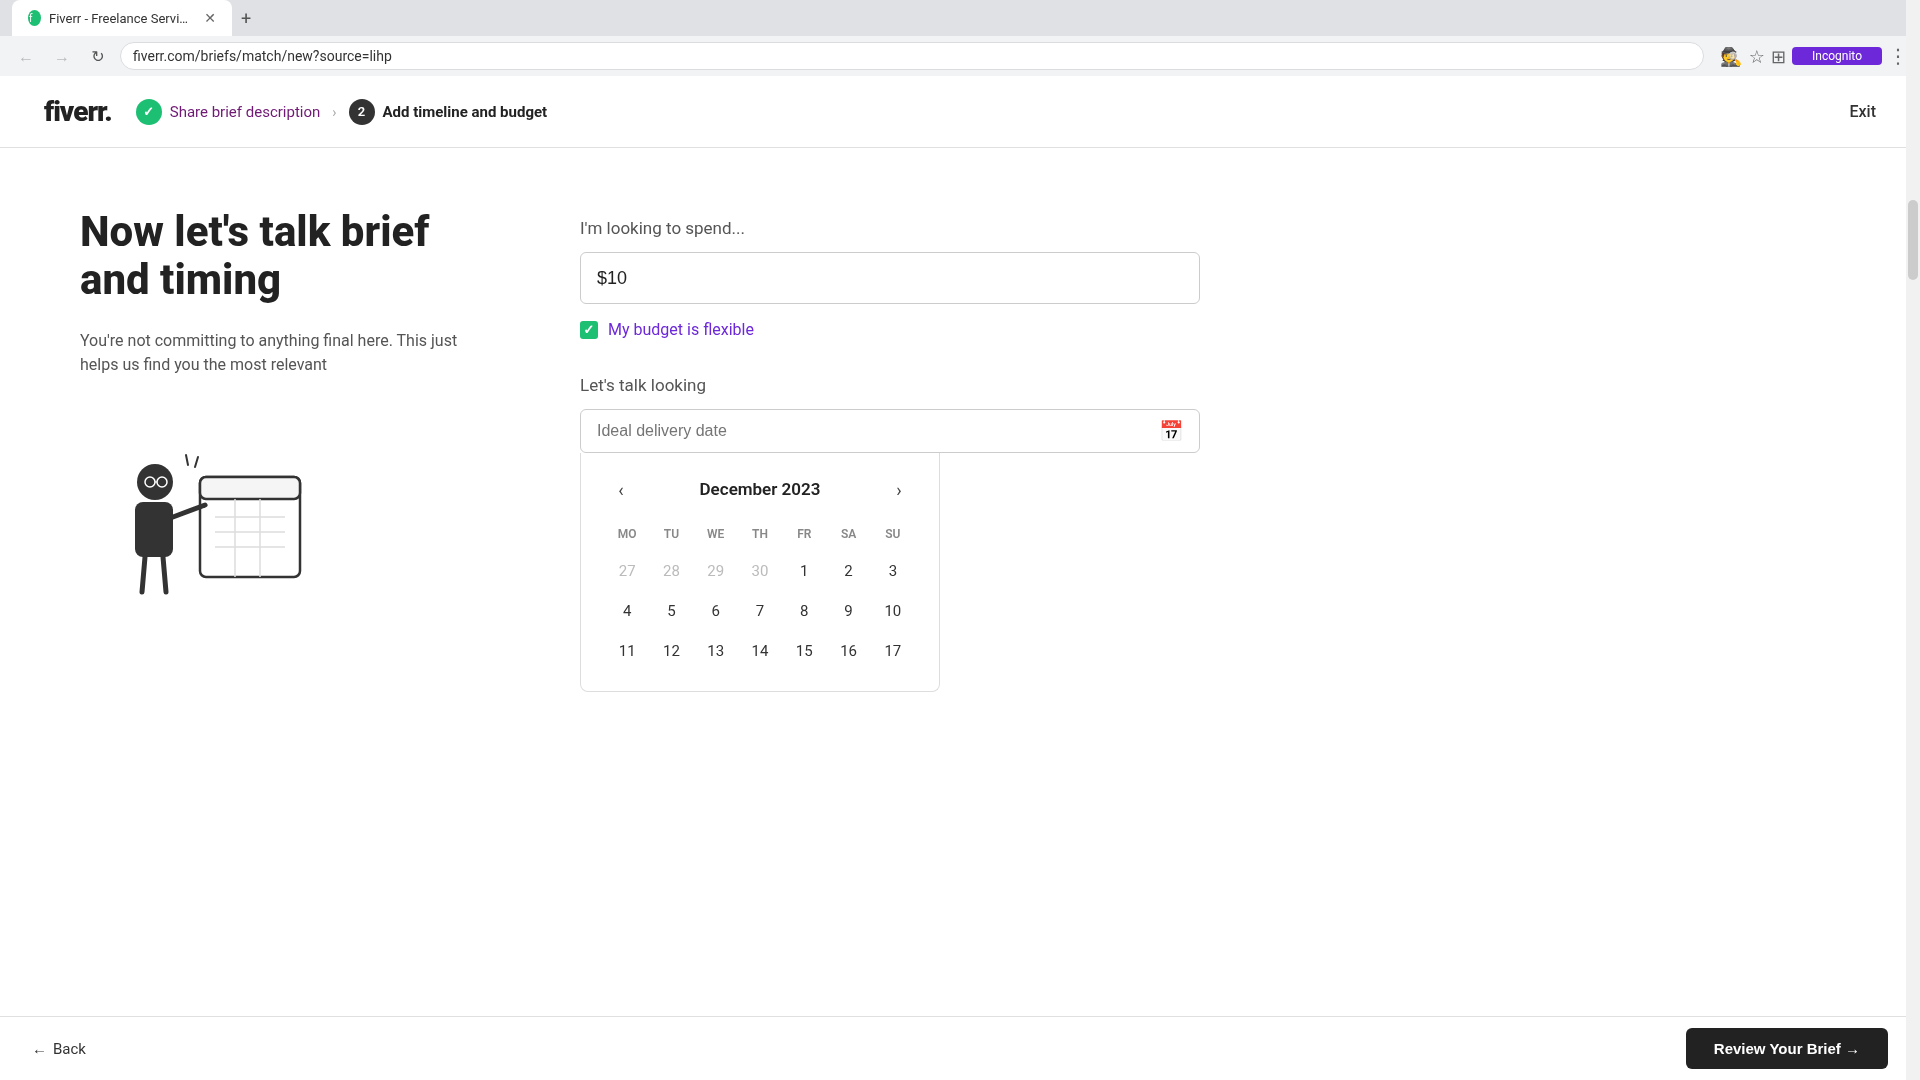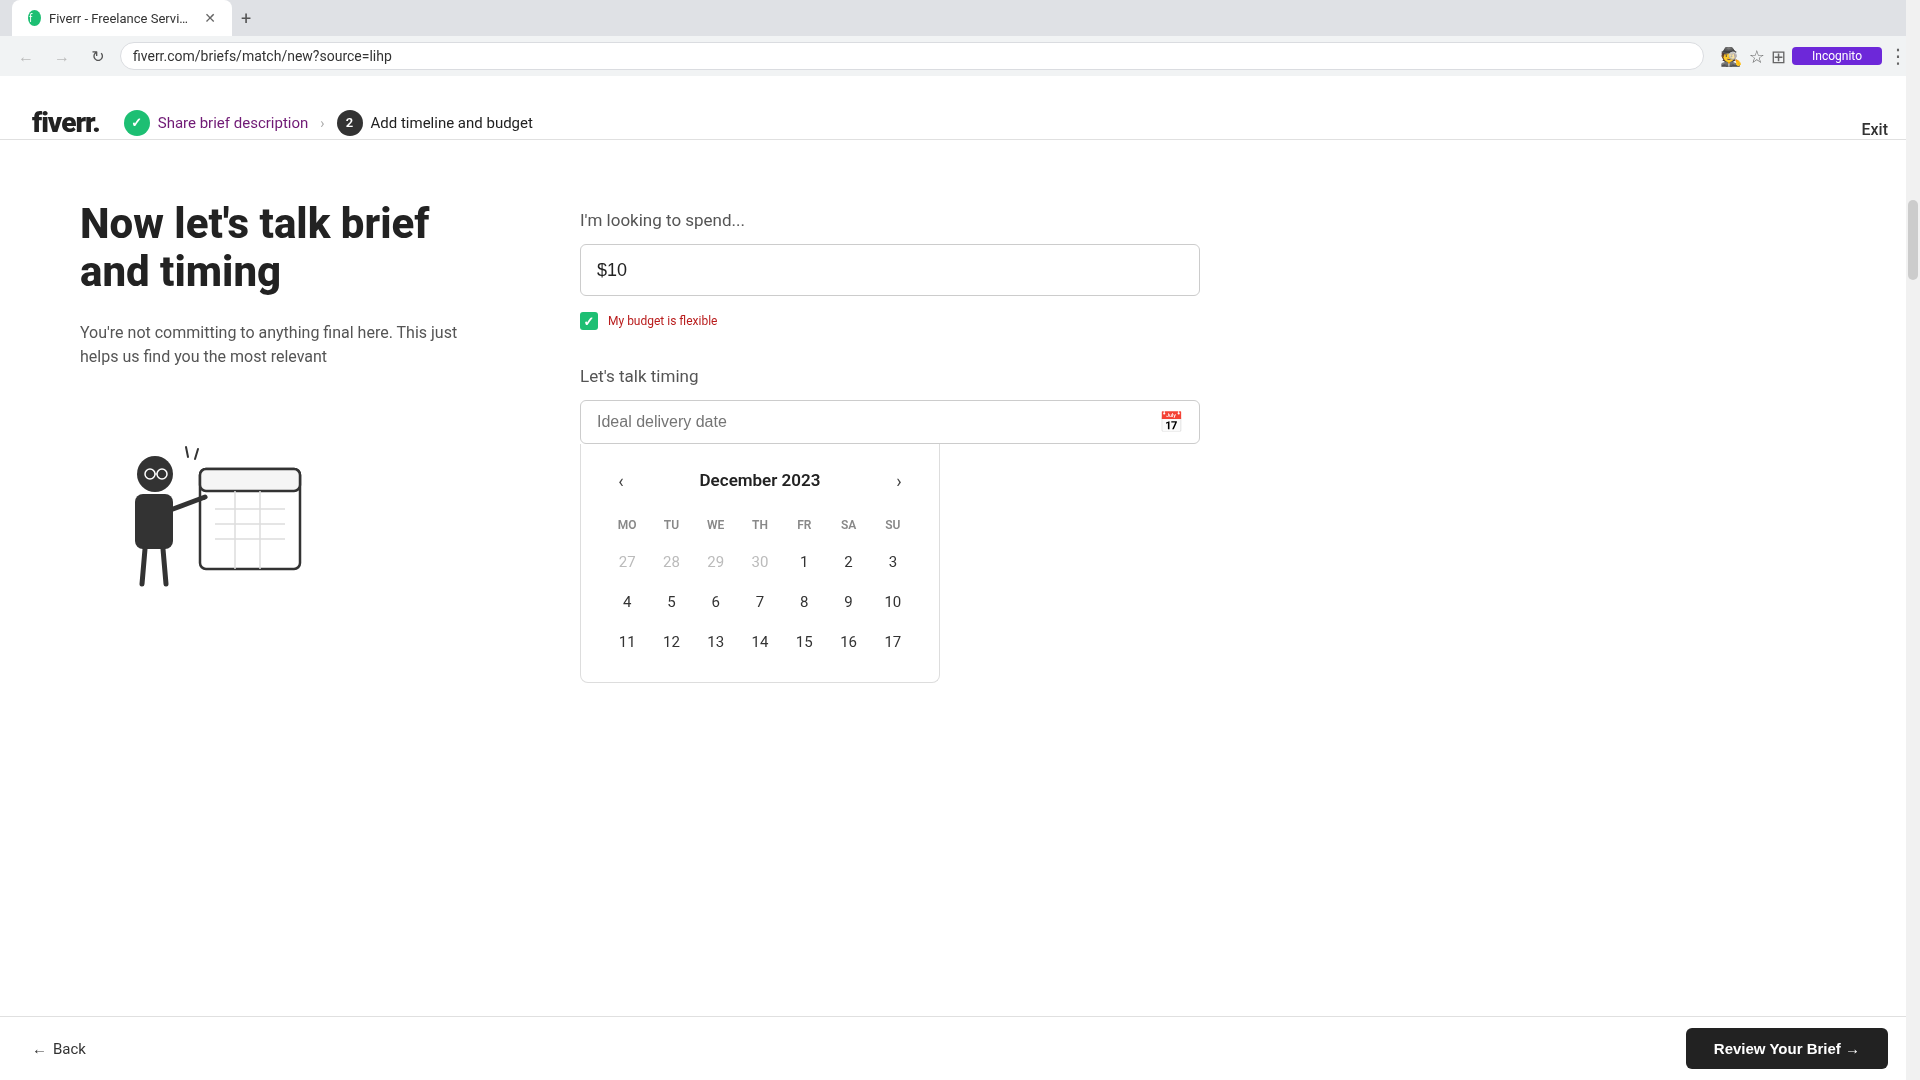--- a/index.html
+++ b/index.html
@@ -11,31 +11,31 @@
     .tab-close { margin-left: 4px; font-size: 14px; color: #666; cursor: pointer; }
     .tab-new { width: 28px; height: 28px; display: flex; align-items: center; justify-content: center; font-size: 18px; color: #555; cursor: pointer; border-radius: 50%; }
     .address-bar-row { display: flex; align-items: center; padding: 4px 12px; gap: 8px; height: 40px; background: #f1f3f4; }
     .nav-btn { width: 28px; height: 28px; display: flex; align-items: center; justify-content: center; color: #555; cursor: pointer; border-radius: 50%; font-size: 16px; }
     .nav-btn.disabled { color: #bbb; cursor: default; }
     .address-bar { flex: 1; height: 28px; background: #fff; border: 1px solid #dadce0; border-radius: 14px; display: flex; align-items: center; padding: 0 12px; font-size: 14px; color: #333; }
     .address-bar-icons { display: flex; gap: 6px; align-items: center; margin-left: 8px; color: #666; font-size: 16px; }
     .incognito-badge { background: #6d28d9; color: #fff; font-size: 12px; padding: 2px 20px; border-radius: 4px; }
 
     
-    .app-header { height: 64px; border-bottom: 1px solid #e0e0e0; display: flex; align-items: flex-end; padding: 0 32px; justify-content: space-between; }
+    .app-header { height: 72px; border-bottom: 1px solid #e0e0e0; display: flex; align-items: center; padding: 0 44px; justify-content: space-between; }
     .header-left { display: flex; align-items: center; gap: 24px; }
     .logo { font-size: 28px; font-weight: 900; color: #1dbf73; letter-spacing: -1px; }
     .logo span { color: #222; }
     .step-indicator { display: flex; align-items: center; gap: 12px; font-size: 15px; }
     .step { display: flex; align-items: center; gap: 8px; }
     .step-completed .step-num { background: #1dbf73; color: #fff; border: none; }
     .step-num { width: 26px; height: 26px; border-radius: 50%; border: 2px solid #ccc; display: flex; align-items: center; justify-content: center; font-size: 13px; font-weight: 600; color: #555; }
     .step-active .step-num { background: #333; color: #fff; border: none; }
     .step-label { color: #555; }
-    .step-active .step-label { color: #222; font-weight: 400; }
+    .step-active .step-label { color: #222; font-weight: 700; }
     .step-completed .step-label { color: #701a75; }
     .step-arrow { color: #aaa; font-size: 14px; }
     .exit-btn { font-size: 16px; color: #333; cursor: pointer; font-weight: 500; }
 
     
     .main-content { display: flex; padding: 60px 80px; gap: 120px; min-height: calc(1080px - 72px - 120px - 64px); }
     .left-panel { width: 380px; flex-shrink: 0; }
     .main-title { font-size: 42px; font-weight: 800; color: #222; line-height: 1.15; margin-bottom: 24px; }
     .subtitle { font-size: 16px; color: #555; line-height: 1.5; }
     .illustration { margin-top: 60px; width: 260px; }
@@ -44,21 +44,21 @@
     .illus-svg { width: 260px; height: 160px; }
 
     
     .right-panel { flex: 1; max-width: 620px; padding-top: 10px; }
     .section-label { font-size: 17px; color: #555; margin-bottom: 14px; }
     .budget-input-wrapper { position: relative; margin-bottom: 16px; }
     .budget-input { width: 100%; height: 52px; border: 1.5px solid #ccc; border-radius: 6px; padding: 16px 16px; font-size: 18px; color: #222; outline: none; }
     .checkbox-row { display: flex; align-items: center; gap: 10px; margin-bottom: 36px; cursor: pointer; }
     .checkbox { width: 18px; height: 18px; background: #1dbf73; border-radius: 3px; display: flex; align-items: center; justify-content: center; flex-shrink: 0; }
     .checkbox-check { color: #fff; font-size: 13px; font-weight: 700; }
-    .checkbox-label { font-size: 12px; color: #b91c1c; }
+    .checkbox-label { font-size: 16px; color: #6d28d9; }
 
     
     .timing-section { }
     .timing-label { font-size: 17px; color: #555; margin-bottom: 14px; }
     .date-input-wrapper { position: relative; margin-bottom: 0; }
     .date-input { width: 100%; height: 44px; border: 1.5px solid #ccc; border-radius: 6px; padding: 0 48px 0 16px; font-size: 16px; color: #aaa; outline: none; background: #fff; }
     .calendar-icon { position: absolute; right: 16px; top: 50%; transform: translateY(-50%); color: #555; font-size: 20px; }
 
     .calendar-picker { border: 1.5px solid #ddd; border-radius: 8px; padding: 20px 24px; margin-top: 0; background: #fff; width: 360px; }
     .cal-header { display: flex; align-items: center; justify-content: space-between; margin-bottom: 18px; }
@@ -177,21 +177,21 @@
       </div>
       <div class="checkbox-row">
         <div class="checkbox">
           <span class="checkbox-check">✓</span>
         </div>
         <span class="checkbox-label">My budget is flexible</span>
       </div>
     </div>
 
     <div class="timing-section">
-      <div class="timing-label">Let's talk timing</div>
+      <div class="timing-label">Let's talk looking</div>
       <div class="date-input-wrapper">
         <input class="date-input" type="text" placeholder="Ideal delivery date" style="">
         <span class="calendar-icon">📅</span>
       </div>
 
       <div class="calendar-picker" style="margin-top:0; border-top: none; border-top-left-radius:0; border-top-right-radius:0;">
         <div class="cal-header">
           <div class="cal-nav">‹</div>
           <div class="cal-month">December 2023</div>
           <div class="cal-nav">›</div>

